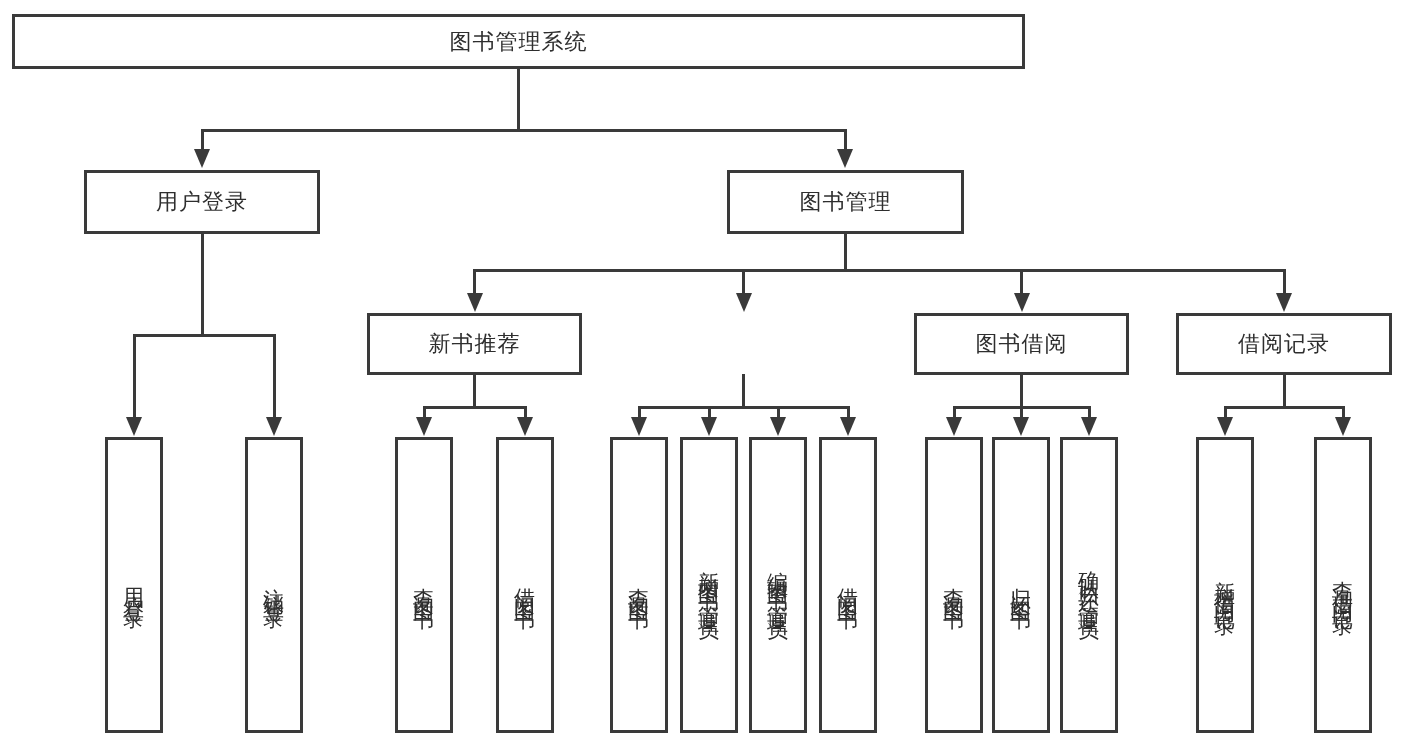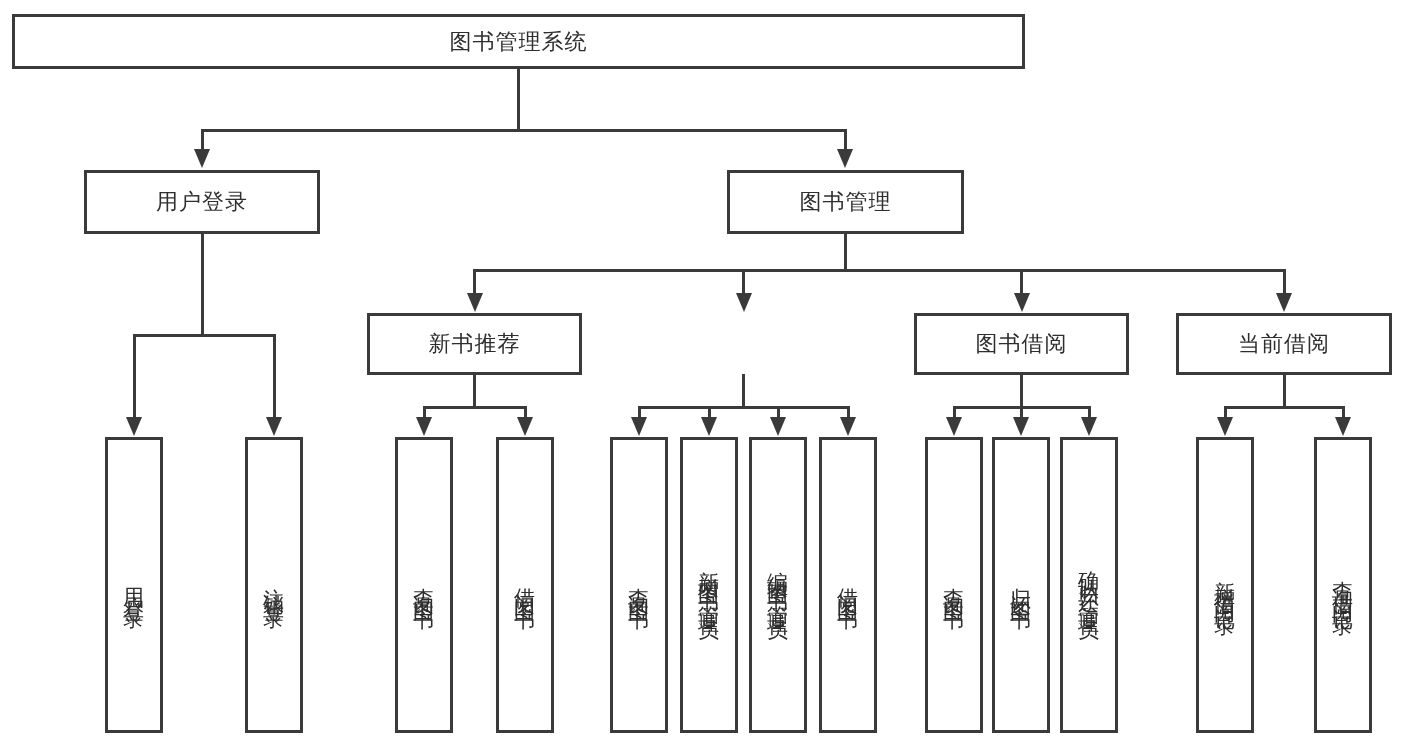--- a/index.html
+++ b/index.html
@@ -55,21 +55,21 @@
 
 <div id="canvas">
 
   <div class="box" style="left:12px;top:14px;width:1013px;height:55px">图书管理系统</div>
 
   <div class="box" style="left:84px;top:170px;width:236px;height:64px">用户登录</div>
   <div class="box" style="left:367px;top:313px;width:215px;height:62px">新书推荐</div>
 
   <div class="box" style="left:727px;top:170px;width:237px;height:64px">图书管理</div>
   <div class="box" style="left:914px;top:313px;width:215px;height:62px">图书借阅</div>
-  <div class="box" style="left:1176px;top:313px;width:216px;height:62px">当前借阅</div>
+  <div class="box" style="left:1176px;top:313px;width:216px;height:62px">借阅记录</div>
 
   <div class="box leaf" style="left:105px;top:437px">用户登录</div>
   <div class="box leaf" style="left:245px;top:437px">注销登录</div>
 
   <div class="box leaf" style="left:395px;top:437px">查询图书</div>
   <div class="box leaf" style="left:496px;top:437px">借阅图书</div>
 
   <div class="box leaf" style="left:610px;top:437px">查询图书</div>
   <div class="box leaf" style="left:680px;top:437px">新增图书（管理员）</div>
   <div class="box leaf" style="left:749px;top:437px">编辑图书（管理员）</div>

